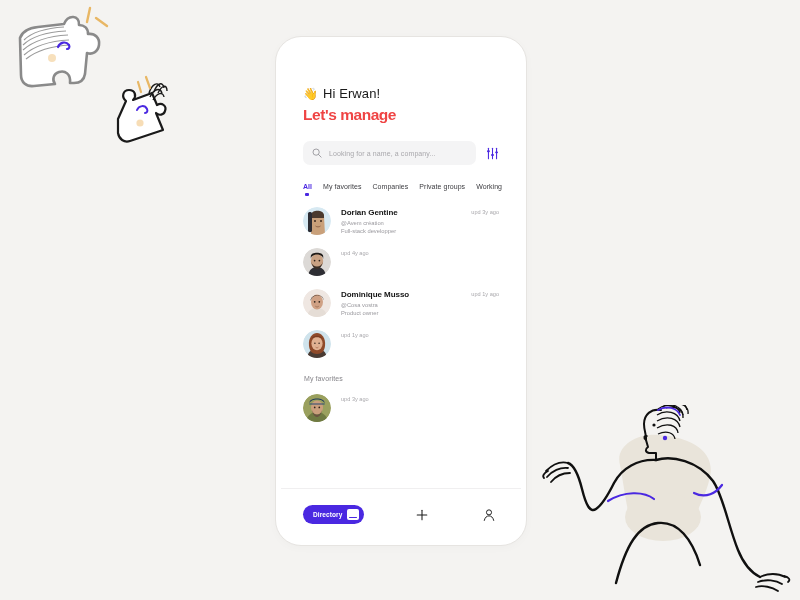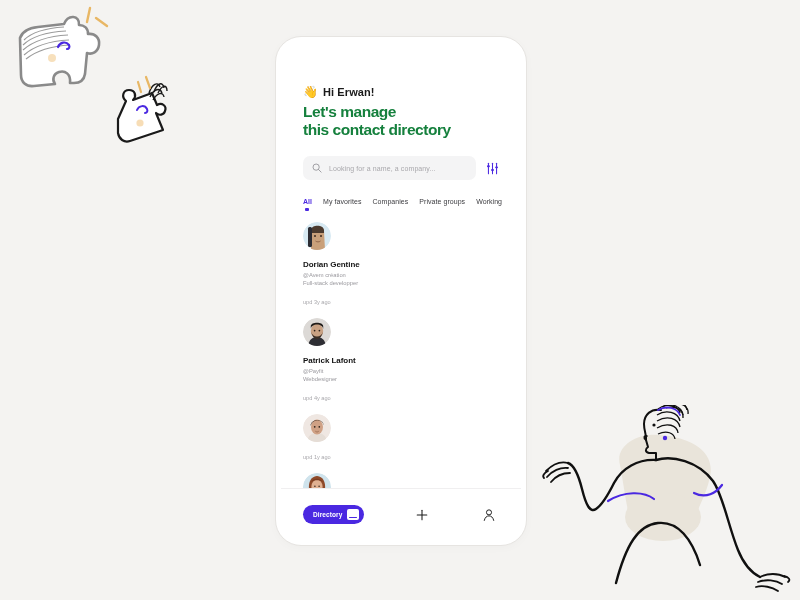--- a/index.html
+++ b/index.html
@@ -55,30 +55,30 @@
     padding: 44px 22px 0 22px;
   }
   .greeting-row {
     display: flex;
     align-items: center;
     gap: 5px;
     margin-bottom: 5px;
   }
   .wave-emoji { font-size: 12px; line-height: 1; }
   .greeting-text {
-    font-size: 11px;
+    font-size: 13px;
     color: #1a1a1a;
-    font-weight: 700;
+    font-weight: 400;
     letter-spacing: 0.1px;
   }
   .headline {
     font-size: 15.5px;
     line-height: 1.17;
     font-weight: 700;
-    color: #15803d;
+    color: #ef4444;
     letter-spacing: -0.45px;
     margin: 0;
   }
 
   
   .search-row {
     display: flex;
     align-items: center;
     gap: 9px;
     padding: 17px 22px 0 22px;
@@ -146,24 +146,23 @@
     padding: 5px 22px 0 22px;
   }
   .section-label {
     font-size: 7px;
     color: #86858a;
     margin: 10px 0 6px 1px;
     letter-spacing: 0.1px;
   }
   .contact-row {
     display: flex;
-    align-items: flex-start;
+    align-items: flex-end;
     gap: 10px;
     padding: 6px 0 7px 0;
-    flex-direction: column;
   }
   .avatar {
     width: 28px;
     height: 28px;
     border-radius: 50%;
     flex: 0 0 28px;
     position: relative;
     overflow: hidden;
   }
   .avatar svg { display: block; }
@@ -327,21 +326,20 @@
 <div class="phone-frame">
   <div class="phone-screen">
 
     <div class="app-header">
       <div class="greeting-row">
         <span class="wave-emoji">👋</span>
         <span class="greeting-text">Hi Erwan!</span>
       </div>
       <h1 class="headline">
         <span>Let's manage</span><br>
-        <span>this contact directory</span>
       </h1>
     </div>
 
     <div class="search-row">
       <div class="search-box">
         <svg width="10" height="10" viewBox="0 0 16 16">
           <circle cx="6.6" cy="6.6" r="5" fill="none" stroke="#8e8d92" stroke-width="1.3"></circle>
           <path d="M10.4 10.4 L14.6 14.6" stroke="#8e8d92" stroke-width="1.3" stroke-linecap="round"></path>
         </svg>
         <span class="search-placeholder">Looking for a name, a company...</span>
@@ -397,41 +395,41 @@
           <svg width="28" height="28" viewBox="0 0 28 28">
             <circle cx="14" cy="14" r="14" fill="#dcd9d6"></circle>
             <path d="M5 28 C6 21 10 19 14 19 C18 19 22 21 23 28 Z" fill="#2e2e34"></path>
             <ellipse cx="14" cy="13" rx="6.2" ry="7.2" fill="#c8a183"></ellipse>
             <path d="M7.8 11 C8 5 20 5 20.2 11 L20.2 8 C20 3.5 8 3.5 7.8 8 Z" fill="#1f1b18"></path>
             <path d="M8 13.5 C9 18 11 21 14 21 C17 21 19 18 20 13.5 C19 17 17 18.4 14 18.4 C11 18.4 9 17 8 13.5 Z" fill="#3a2e26"></path>
             <circle cx="11.6" cy="12.6" r="0.85" fill="#2b211a"></circle>
             <circle cx="16.4" cy="12.6" r="0.85" fill="#2b211a"></circle>
           </svg>
         </div>
-        <div class="contact-main">
-          <div class="contact-name">
-            <span>Patrick Lafont</span>
-          </div>
-          <div class="contact-company">@Payfit</div>
-          <div class="contact-role">Webdesigner</div>
-        </div>
         <div class="contact-updated">upd 4y ago</div>
       </div>
 
       <div class="contact-row">
         <div class="avatar">
           <svg width="28" height="28" viewBox="0 0 28 28">
             <circle cx="14" cy="14" r="14" fill="#efe7e2"></circle>
             <path d="M4 28 C5 21 9 19 14 19 C19 19 23 21 24 28 Z" fill="#e5ddd6"></path>
             <ellipse cx="14" cy="13" rx="6" ry="7.4" fill="#cfa185"></ellipse>
             <path d="M7.6 12 C7 5 21 4 20.6 11.5 C20.2 8 18 6.5 14 6.6 C10.4 6.7 8.6 8.4 7.6 12 Z" fill="#241c17"></path>
             <circle cx="11.7" cy="12.8" r="0.85" fill="#2b211a"></circle>
             <circle cx="16.3" cy="12.8" r="0.85" fill="#2b211a"></circle>
             <path d="M12.3 17.2 C13.4 18.2 14.8 18.2 15.8 17.2" fill="none" stroke="#9a6d52" stroke-width="0.8"></path>
           </svg>
+        </div>
+        <div class="contact-main">
+          <div class="contact-name">
+            <span>Dominique Musso</span>
+          </div>
+          <div class="contact-company">@Cosa vostra</div>
+          <div class="contact-role">Product owner</div>
         </div>
         <div class="contact-updated">upd 1y ago</div>
       </div>
 
       <div class="contact-row">
         <div class="avatar">
           <svg width="28" height="28" viewBox="0 0 28 28">
             <circle cx="14" cy="14" r="14" fill="#cfe3ec"></circle>
             <path d="M4 28 C5 21 9 19 14 19 C19 19 23 21 24 28 Z" fill="#4a3b33"></path>
             <path d="M6 16 C5 7 10 3 14 3 C18 3 23 7 22 16 C21.4 21 19 24 14 24 C9 24 6.6 21 6 16 Z" fill="#8e4a2a"></path>

